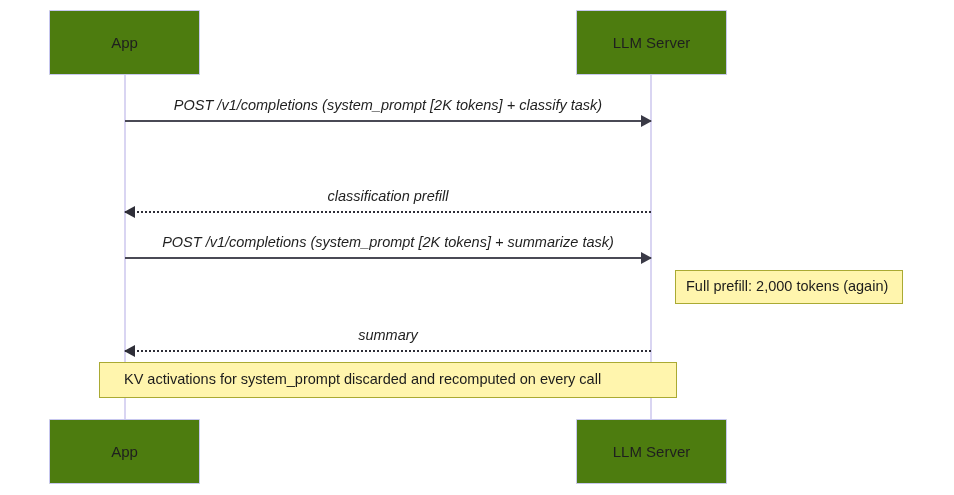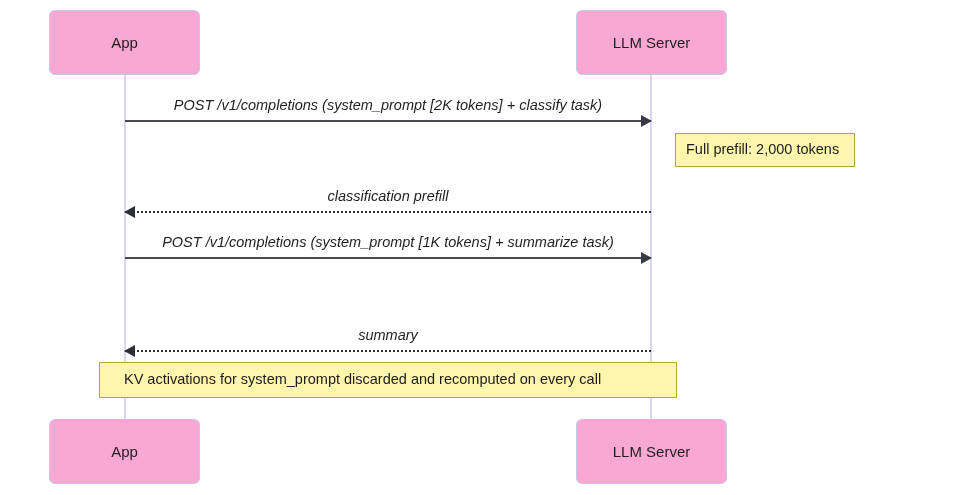--- a/index.html
+++ b/index.html
@@ -19,23 +19,23 @@
     background: #ffffff;
     overflow: hidden;
   }
 
   
   .actor-box {
     position: absolute;
     width: 151px;
     height: 65px;
     box-sizing: border-box;
-    background: #f9a8d4;
+    background: #4d7c0f;
     border: 1px solid #c7c7ee;
-    border-radius: 6px;
+    border-radius: 1px;
     display: flex;
     align-items: center;
     justify-content: center;
   }
   .actor-label {
     font-size: 15px;
     color: #1f1f1f;
     line-height: 1;
     white-space: nowrap;
   }
@@ -139,33 +139,33 @@
     <div class="arrowhead right"></div>
   </div>
 
   <div class="msg" style="left:125px; top:211px; width:526px;">
     <div class="msg-label">classification prefill</div>
     <div class="msg-line dotted"></div>
     <div class="arrowhead left"></div>
   </div>
 
   <div class="msg" style="left:125px; top:257px; width:526px;">
-    <div class="msg-label">POST /v1/completions (system_prompt [1K tokens] + summarize task)</div>
+    <div class="msg-label">POST /v1/completions (system_prompt [2K tokens] + summarize task)</div>
     <div class="msg-line solid"></div>
     <div class="arrowhead right"></div>
   </div>
 
   <div class="msg" style="left:125px; top:350px; width:526px;">
     <div class="msg-label">summary</div>
     <div class="msg-line dotted"></div>
     <div class="arrowhead left"></div>
   </div>
 
-  <div class="note" style="left:675px; top:133px; width:180px; height:34px;">
-    <span class="note-text">Full prefill: 2,000 tokens</span>
+
+  <div class="note" style="left:675px; top:270px; width:228px; height:34px;">
+    <span class="note-text">Full prefill: 2,000 tokens (again)</span>
   </div>
-
 
   <div class="note" style="left:99px; top:362px; width:578px; height:36px; padding:8px 24px;">
     <span class="note-text">KV activations for system_prompt discarded and recomputed on every call</span>
   </div>
 
 </div>
 
 </body></html>

